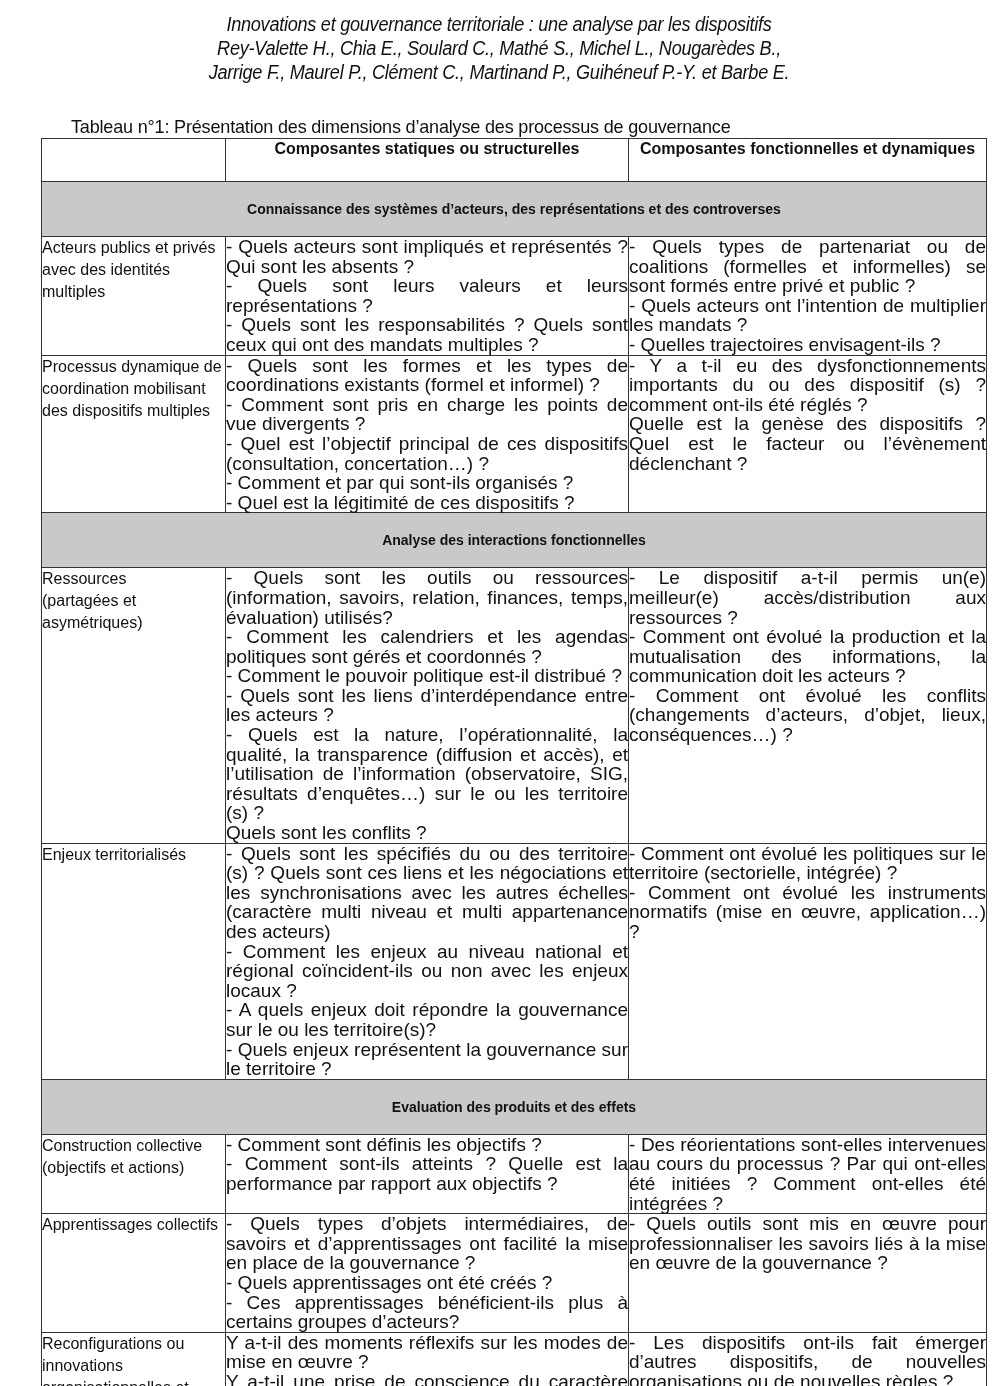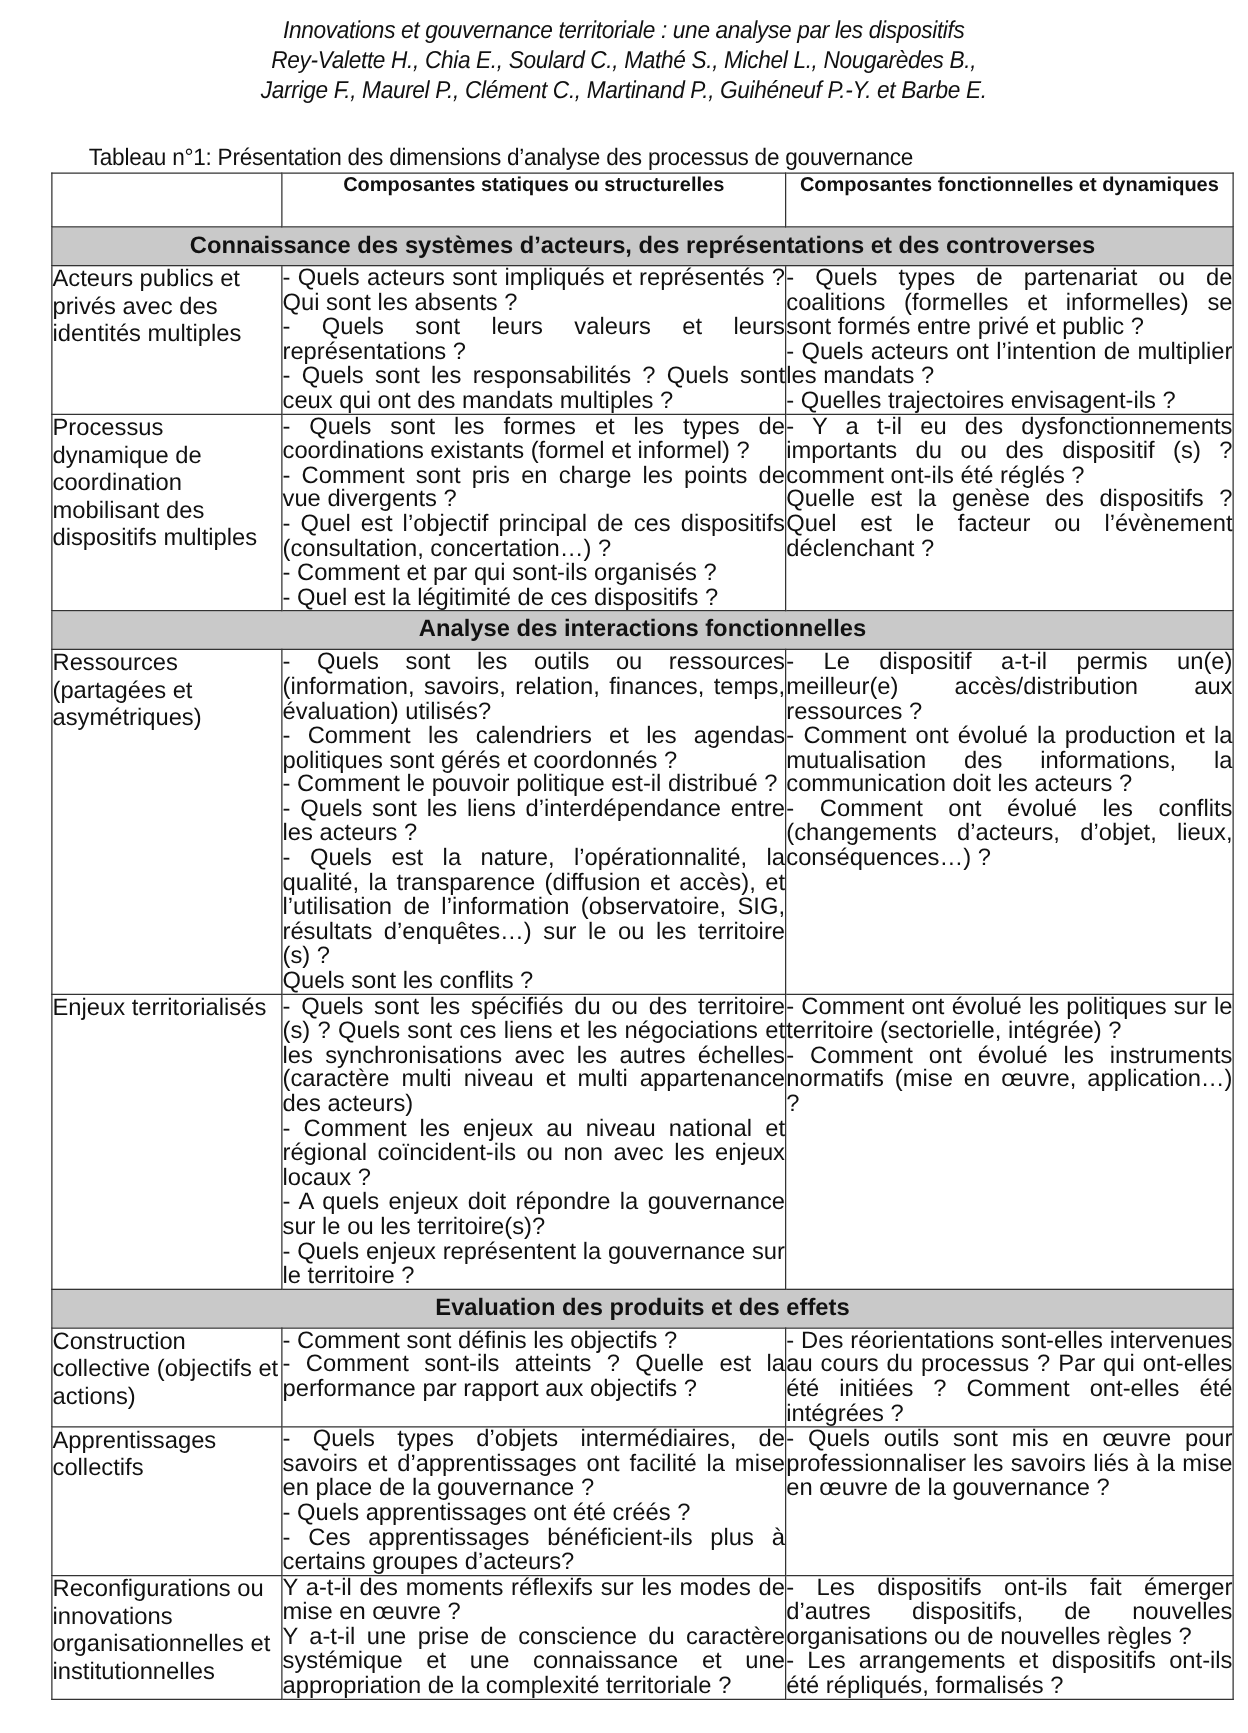--- a/index.html
+++ b/index.html
@@ -26,25 +26,25 @@
       border: 1.5px solid #333; vertical-align: top; padding: 0;
     }
     col.c1 { width: 184px; }
     col.c2 { width: 403px; }
     col.c3 { width: 358px; }
     th.colhead {
       font-weight: bold; font-size: 16px; line-height: 20px; text-align: center;
       height: 42px; padding: 1px 6px 0 6px;
     }
     tr.section td {
-      background: #c9c9c9; font-weight: bold; font-size: 19px; line-height: 22px;
-      text-align: center; height: 22px; padding: 4px;
+      background: #c9c9c9; font-weight: bold; font-size: 14px; line-height: 22px;
+      text-align: center; height: 22px; padding: 16px;
     }
     td.label {
-      font-size: 19px; line-height: 22px; padding: 2px 8px 2px 9px;
+      font-size: 16px; line-height: 22px; padding: 2px 8px 2px 9px;
     }
     td.label .it { display: block; }
     td.qcell {
       font-size: 19px; line-height: 19.6px; padding: 0 9px 0 9px;
       text-align: justify;
     }
     td.qcell p { margin: 0; text-align: justify; }
   </style>
 </head>
 <body>

